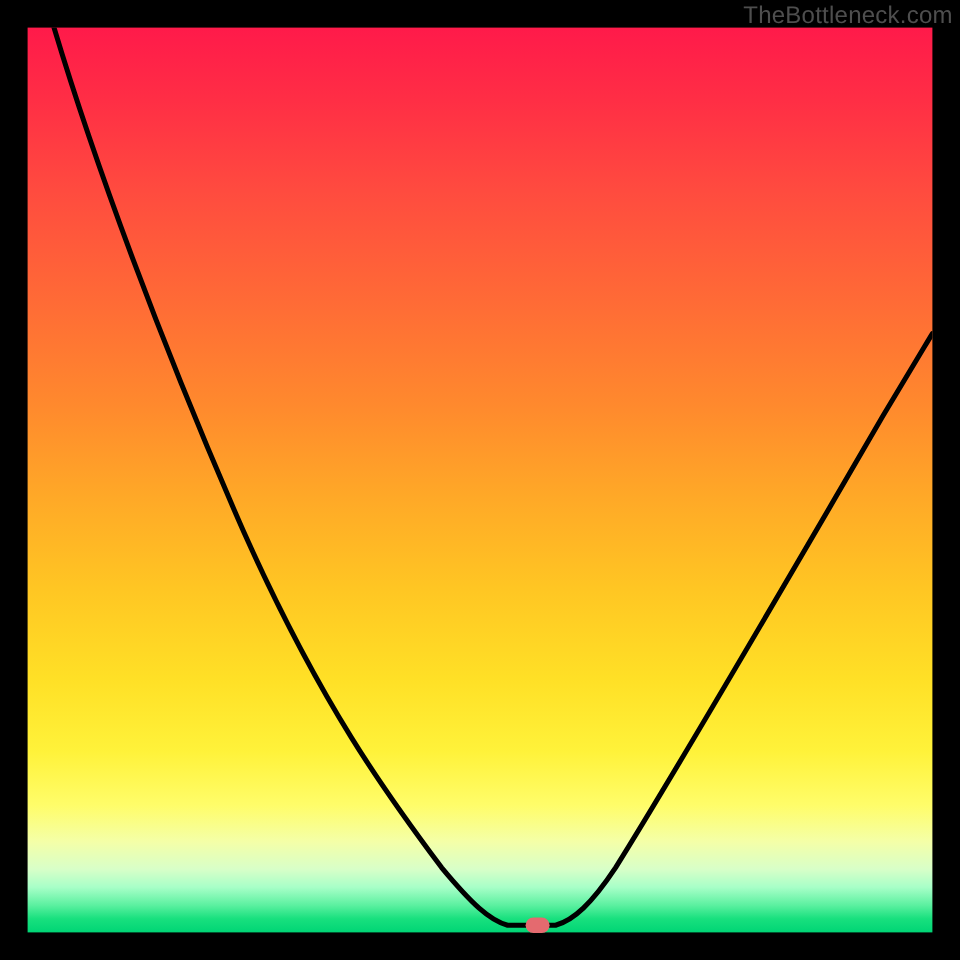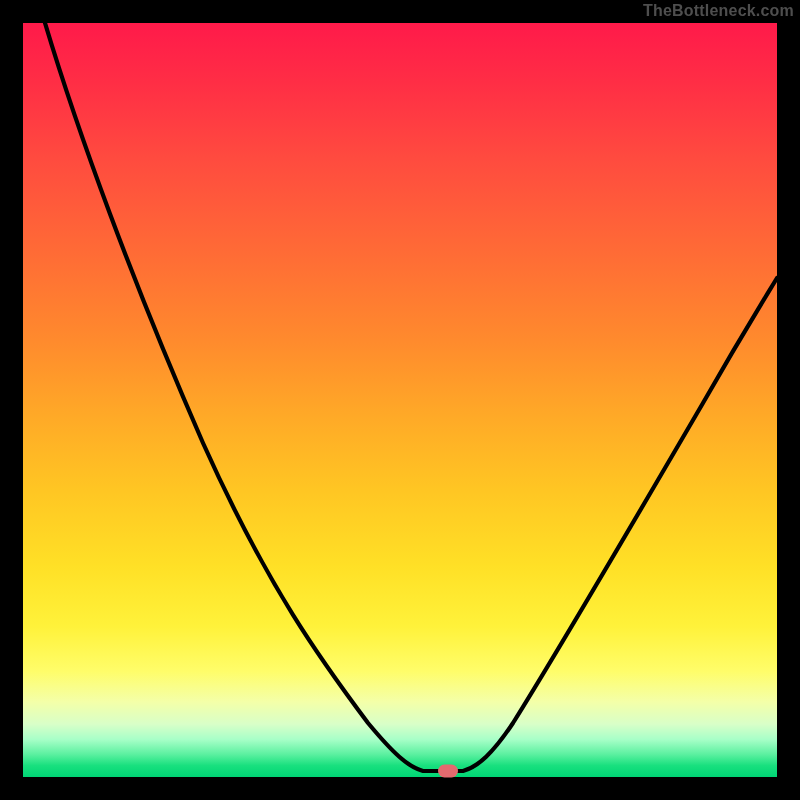--- a/index.html
+++ b/index.html
@@ -41,22 +41,22 @@
       #5bf0a0 97%,
       #18e07e 98.5%,
       #00d575 100%
     );
   }
   .watermark {
     position: absolute;
     top: 2px;
     right: 6px;
     color: #4e4e4e;
-    font-size: 16px;
-    font-weight: 700;
+    font-size: 20px;
+    font-weight: 400;
     letter-spacing: 0.2px;
     user-select: none;
   }
   svg.curve {
     position: absolute;
     left: 0;
     top: 0;
     width: 754px;
     height: 754px;
   }

